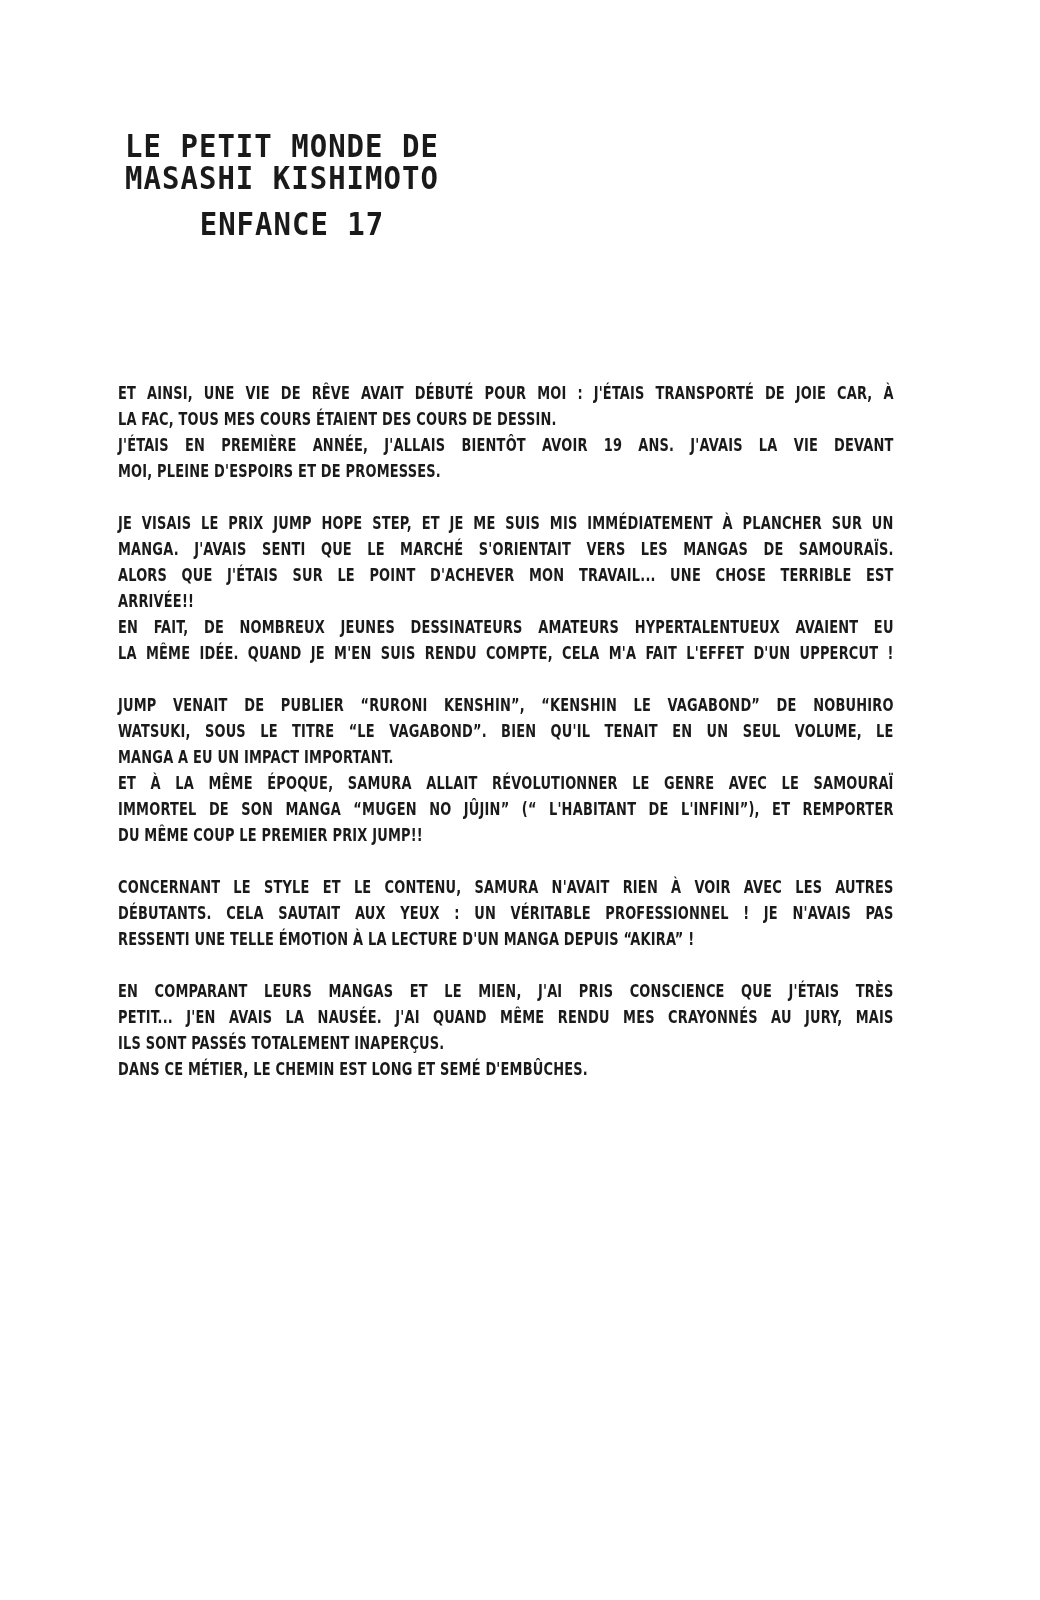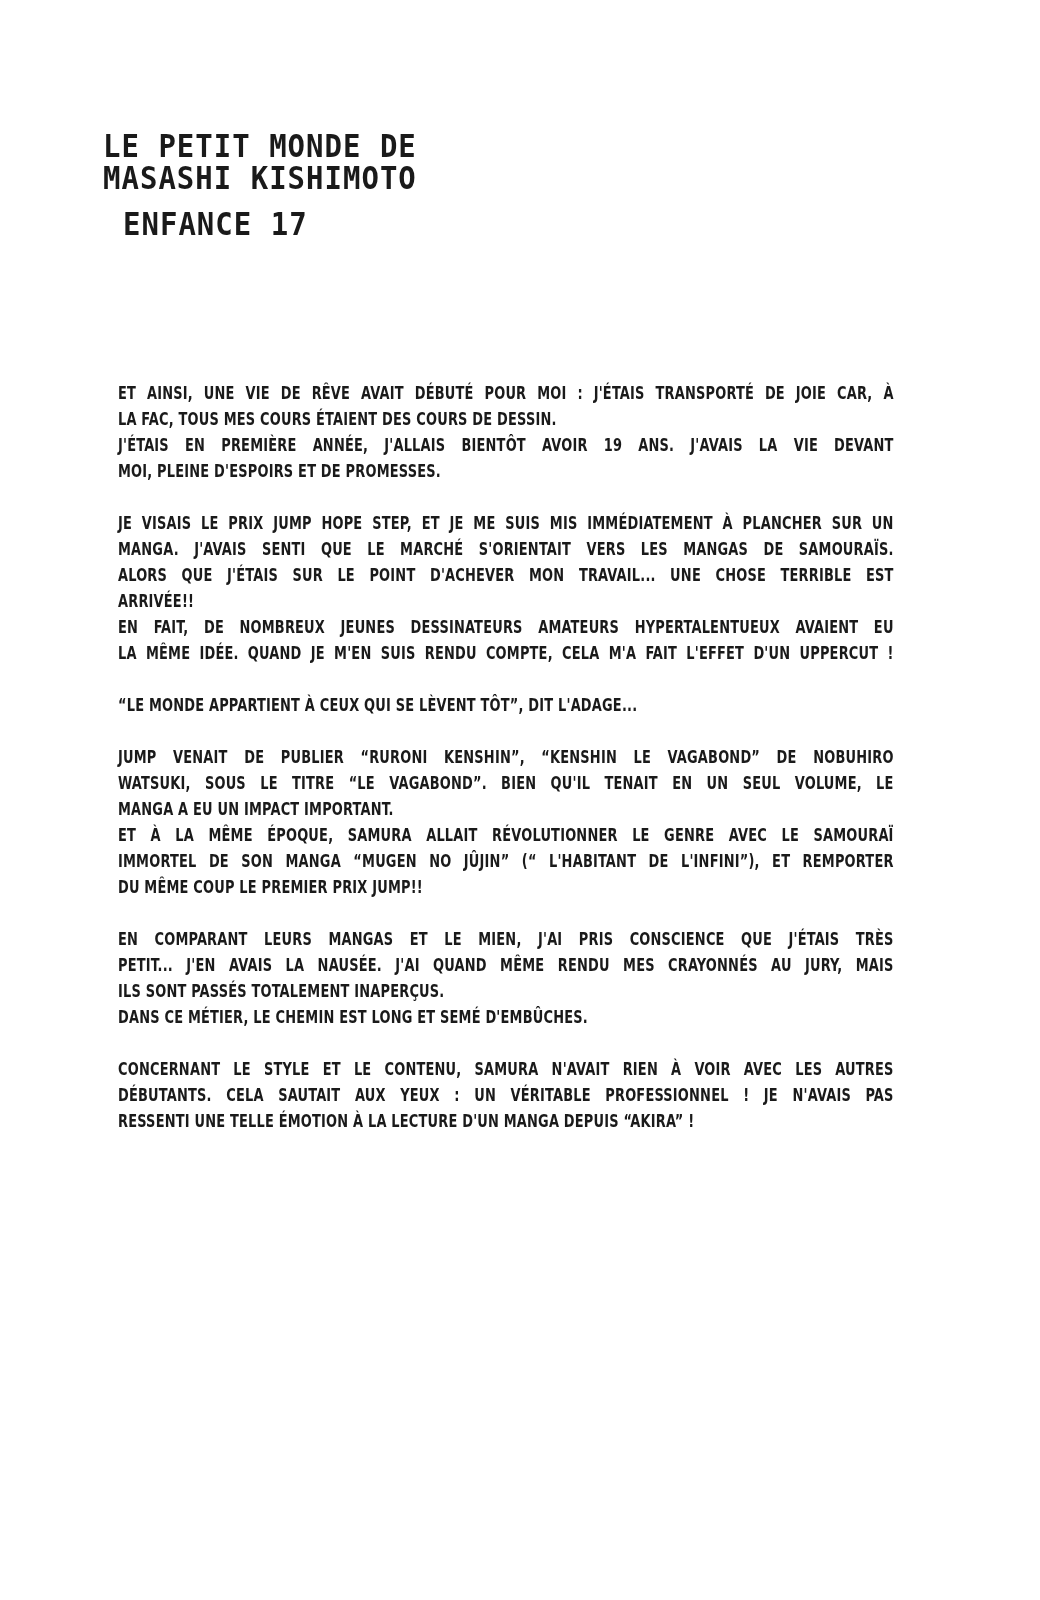--- a/index.html
+++ b/index.html
@@ -10,24 +10,24 @@
     body {
       width: 1040px;
       height: 1600px;
       position: relative;
       overflow: hidden;
       color: #1a1a1a;
       font-family: "DejaVu Sans", sans-serif;
     }
     .title-block {
       position: absolute;
-      left: 103px;
+      left: 112px;
       top: 130px;
       width: 340px;
-      text-align: left;
+      text-align: center;
     }
     .title-line {
       font-family: "DejaVu Sans Mono", monospace;
       font-weight: bold;
       font-size: 29px;
       line-height: 32px;
       letter-spacing: 1px;
       transform: scaleY(1.08);
       white-space: nowrap;
     }
@@ -79,34 +79,31 @@
   </div>
   <div class="para">
     <div class="line">JE VISAIS LE PRIX JUMP HOPE STEP, ET JE ME SUIS MIS IMMÉDIATEMENT À PLANCHER SUR UN</div>
     <div class="line">MANGA. J'AVAIS SENTI QUE LE MARCHÉ S'ORIENTAIT VERS LES MANGAS DE SAMOURAÏS.</div>
     <div class="line">ALORS QUE J'ÉTAIS SUR LE POINT D'ACHEVER MON TRAVAIL... UNE CHOSE TERRIBLE EST</div>
     <div class="line last">ARRIVÉE!!</div>
     <div class="line">EN FAIT, DE NOMBREUX JEUNES DESSINATEURS AMATEURS HYPERTALENTUEUX AVAIENT EU</div>
     <div class="line">LA MÊME IDÉE. QUAND JE M'EN SUIS RENDU COMPTE, CELA M'A FAIT L'EFFET D'UN UPPERCUT !</div>
   </div>
   <div class="para">
-    <div class="line last">“LE MONDE APPARTIENT À CEUX QUI SE LÈVENT TÔT”, DIT L'ADAGE...</div>
-  </div>
-  <div class="para">
     <div class="line">JUMP VENAIT DE PUBLIER “RURONI KENSHIN”, “KENSHIN LE VAGABOND” DE NOBUHIRO</div>
     <div class="line">WATSUKI, SOUS LE TITRE “LE VAGABOND”. BIEN QU'IL TENAIT EN UN SEUL VOLUME, LE</div>
     <div class="line last">MANGA A EU UN IMPACT IMPORTANT.</div>
     <div class="line">ET À LA MÊME ÉPOQUE, SAMURA ALLAIT RÉVOLUTIONNER LE GENRE AVEC LE SAMOURAÏ</div>
     <div class="line">IMMORTEL DE SON MANGA “MUGEN NO JÛJIN” (“ L'HABITANT DE L'INFINI”), ET REMPORTER</div>
     <div class="line last">DU MÊME COUP LE PREMIER PRIX JUMP!!</div>
   </div>
   <div class="para">
+    <div class="line">CONCERNANT LE STYLE ET LE CONTENU, SAMURA N'AVAIT RIEN À VOIR AVEC LES AUTRES</div>
+    <div class="line">DÉBUTANTS. CELA SAUTAIT AUX YEUX : UN VÉRITABLE PROFESSIONNEL ! JE N'AVAIS PAS</div>
+    <div class="line last">RESSENTI UNE TELLE ÉMOTION À LA LECTURE D'UN MANGA DEPUIS “AKIRA” !</div>
+  </div>
+  <div class="para">
     <div class="line">EN COMPARANT LEURS MANGAS ET LE MIEN, J'AI PRIS CONSCIENCE QUE J'ÉTAIS TRÈS</div>
     <div class="line">PETIT... J'EN AVAIS LA NAUSÉE. J'AI QUAND MÊME RENDU MES CRAYONNÉS AU JURY, MAIS</div>
     <div class="line last">ILS SONT PASSÉS TOTALEMENT INAPERÇUS.</div>
     <div class="line last">DANS CE MÉTIER, LE CHEMIN EST LONG ET SEMÉ D'EMBÛCHES.</div>
   </div>
-  <div class="para">
-    <div class="line">CONCERNANT LE STYLE ET LE CONTENU, SAMURA N'AVAIT RIEN À VOIR AVEC LES AUTRES</div>
-    <div class="line">DÉBUTANTS. CELA SAUTAIT AUX YEUX : UN VÉRITABLE PROFESSIONNEL ! JE N'AVAIS PAS</div>
-    <div class="line last">RESSENTI UNE TELLE ÉMOTION À LA LECTURE D'UN MANGA DEPUIS “AKIRA” !</div>
-  </div>
 </div>
 
 </body></html>

